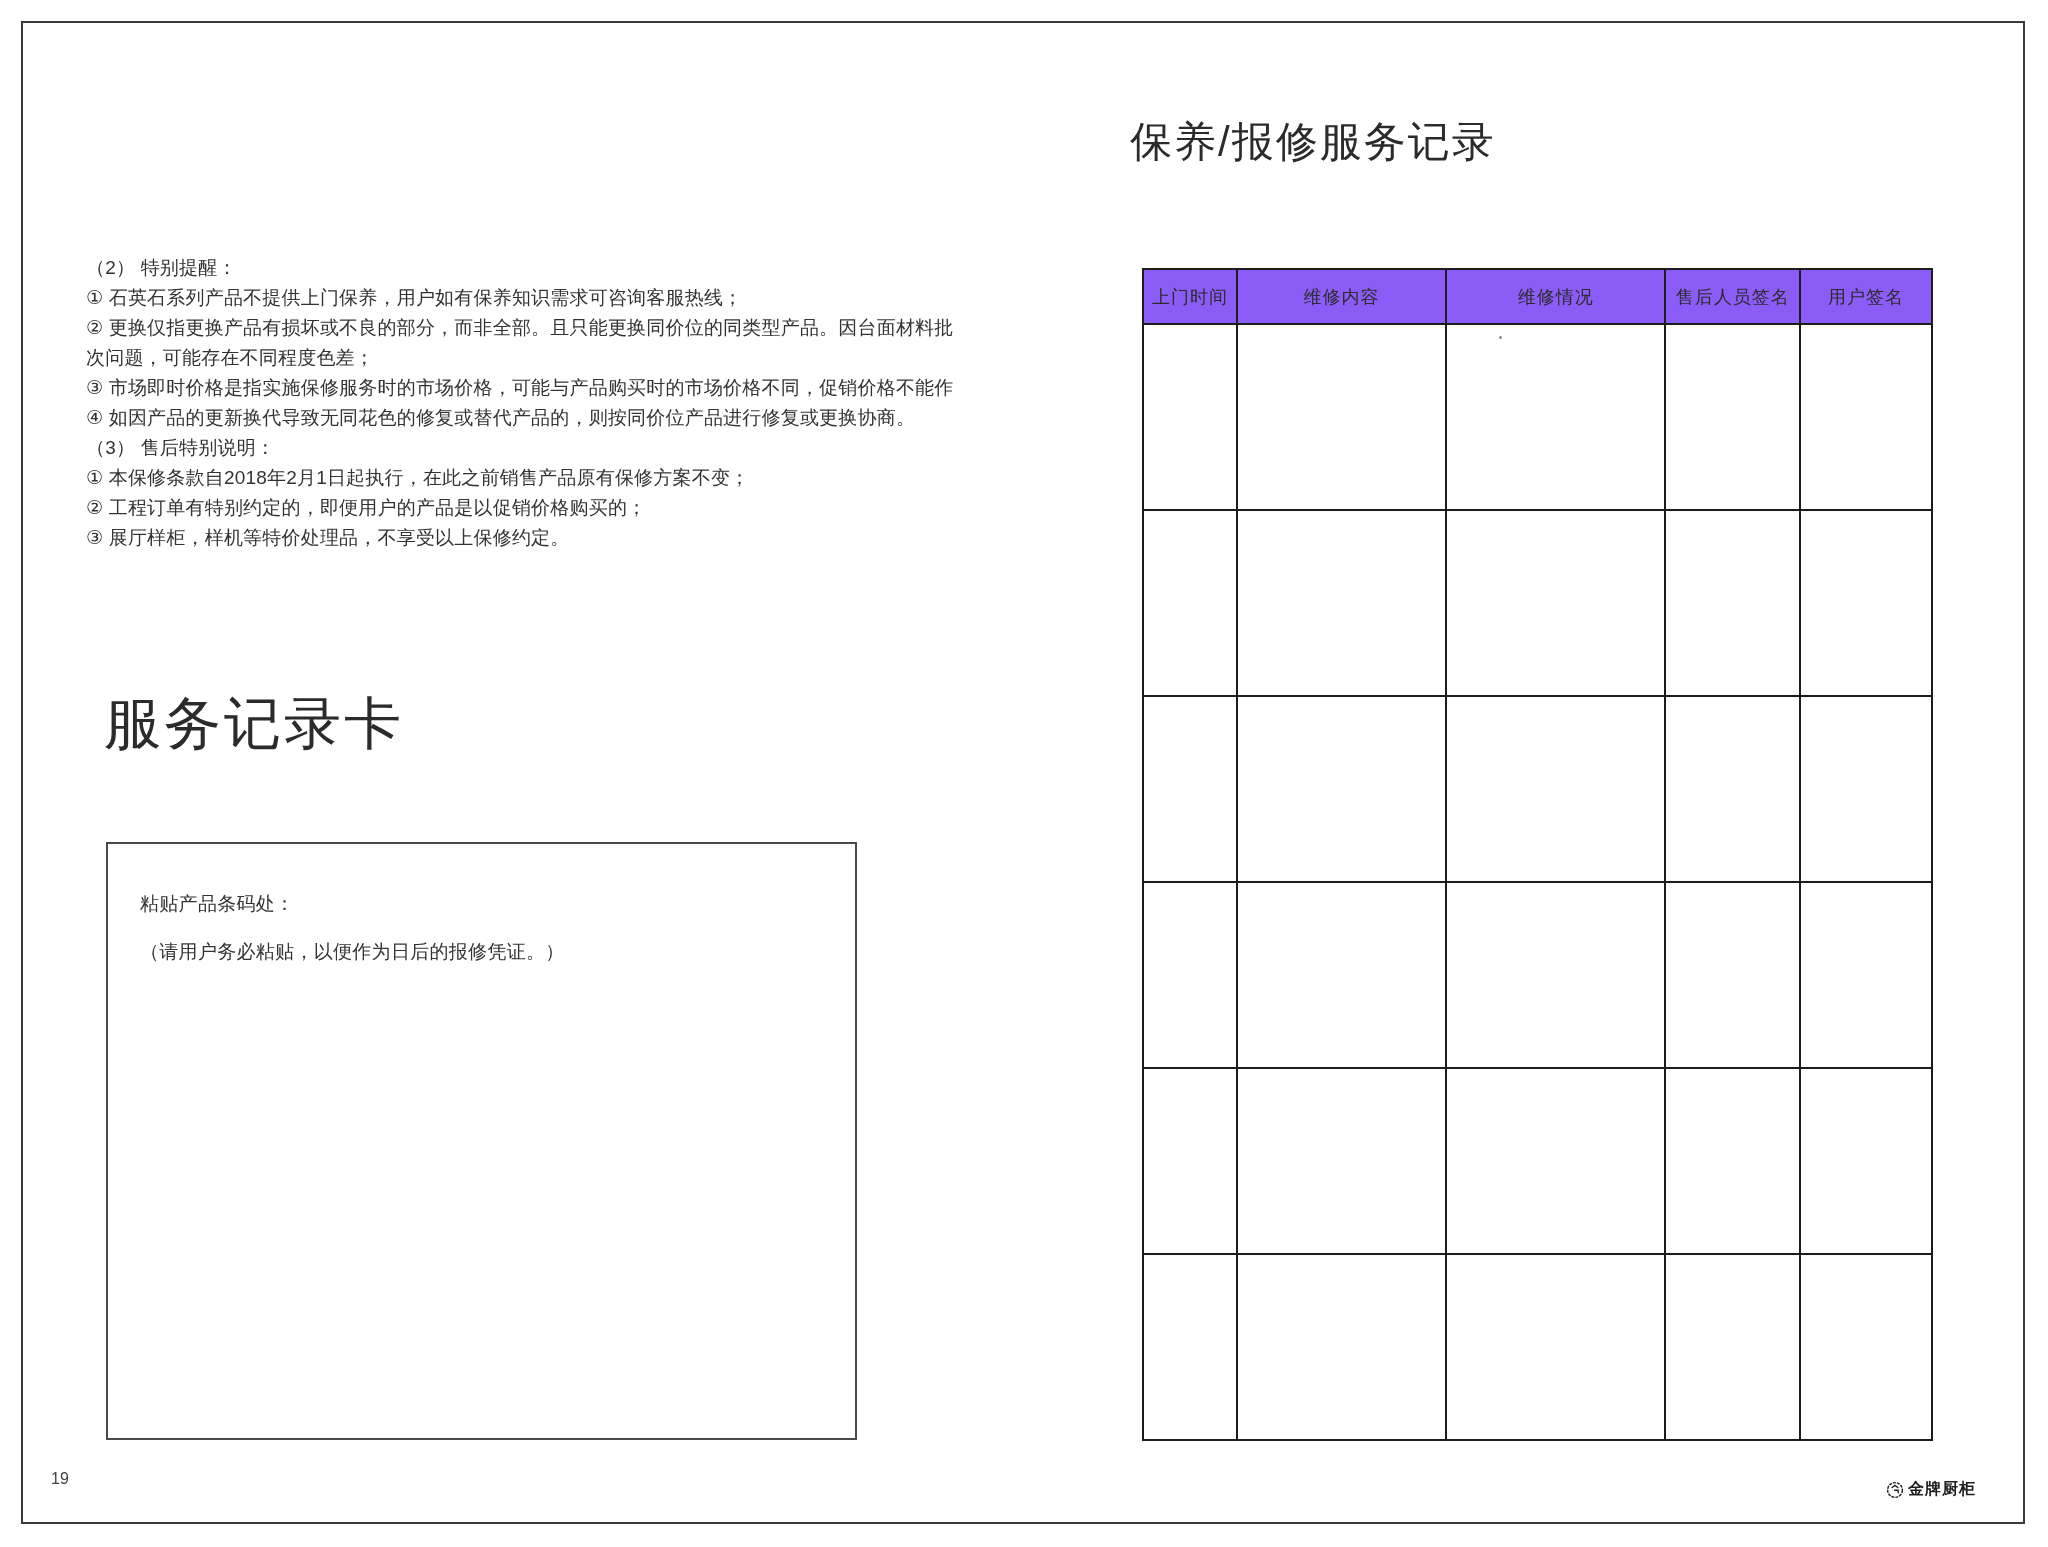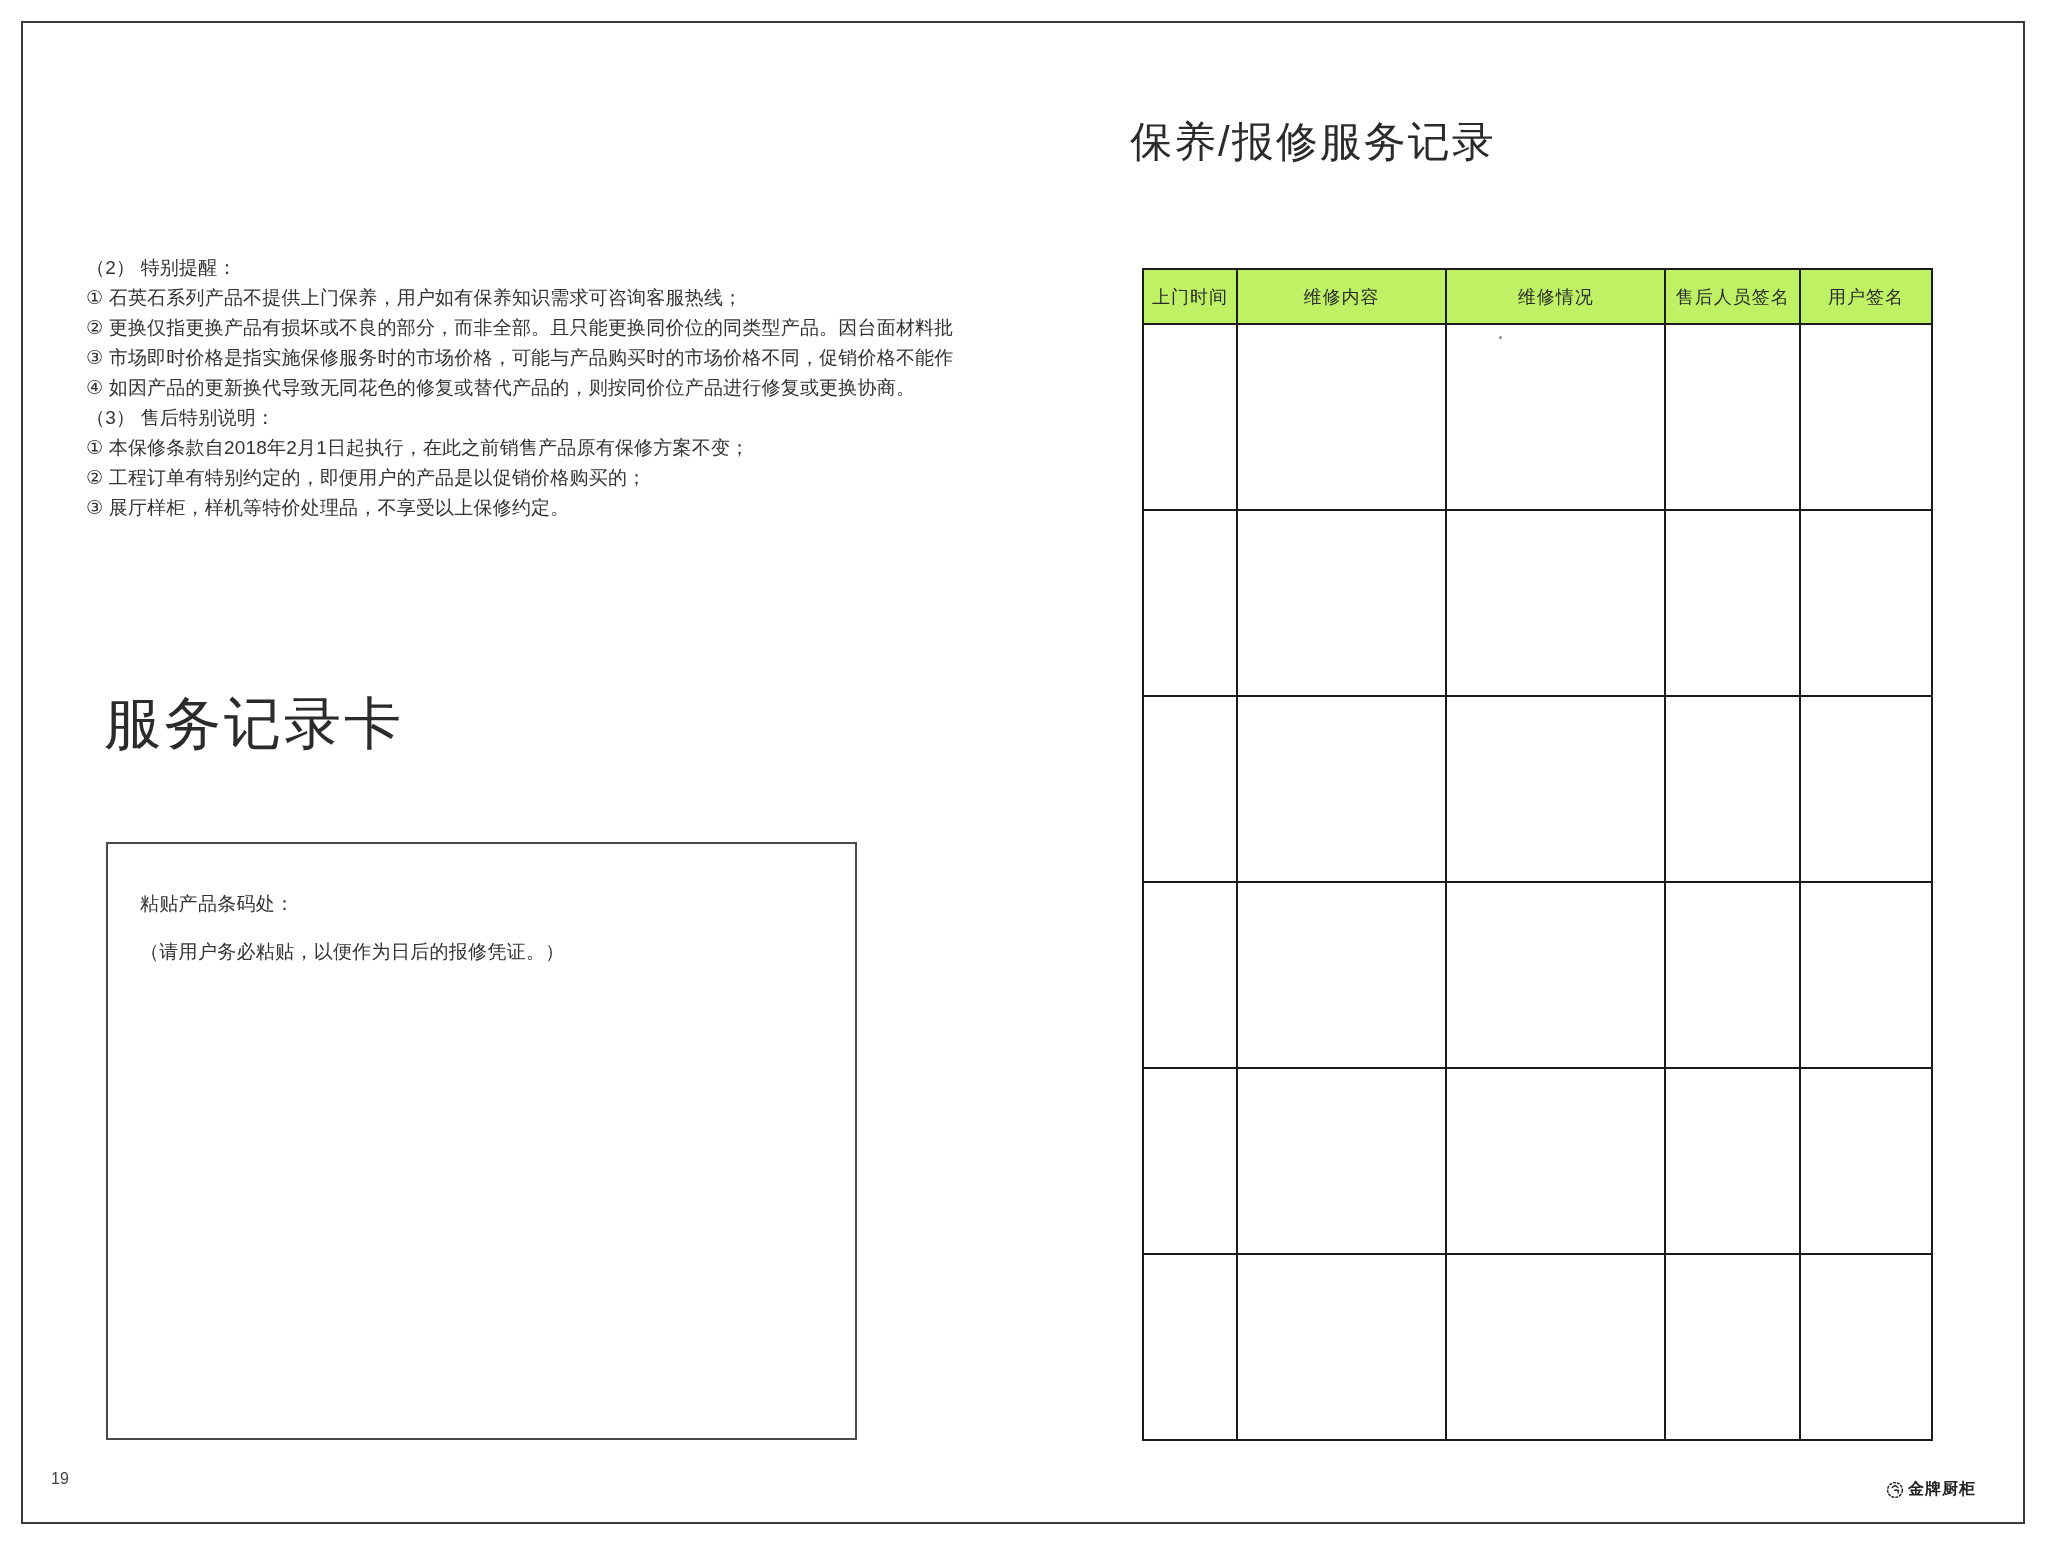--- a/index.html
+++ b/index.html
@@ -36,39 +36,40 @@
     position:absolute;left:1142px;top:268px;width:791px;height:1173px;
     border-collapse:collapse;table-layout:fixed;background:#ffffff;
   }
   table.service-table th, table.service-table td{
     border:2px solid #1c1c1c;padding:0;box-sizing:border-box;
   }
   table.service-table thead tr{height:55px;}
   table.service-table tbody tr{height:186px;}
   table.service-table th{
     font-size:18px;font-weight:normal;color:#2b2b2b;text-align:center;vertical-align:middle;
-    letter-spacing:1px;background:#bef264;
+    letter-spacing:1px;background:#8b5cf6;
   }
   col.c1{width:11.9%;} col.c2{width:26.5%;} col.c3{width:27.8%;} col.c4{width:17.1%;} col.c5{width:16.7%;}
   .speck{position:absolute;left:1499px;top:336px;width:3px;height:3px;background:#8a8a8a;border-radius:50%;}
   
   .brand{position:absolute;left:1886px;top:1479px;display:flex;align-items:center;gap:4px;}
   .brand-icon{width:18px;height:18px;display:block;}
   .brand-text{font-size:16px;font-weight:600;color:#1f1f1f;letter-spacing:1px;white-space:nowrap;}
 </style>
 </head>
 <body>
 
 <div class="screen">
   <div class="page-border"></div>
 
   <div class="notes">
     <div class="note-line">（2） 特别提醒：</div>
     <div class="note-line">① 石英石系列产品不提供上门保养，用户如有保养知识需求可咨询客服热线；</div>
     <div class="note-line">② 更换仅指更换产品有损坏或不良的部分，而非全部。且只能更换同价位的同类型产品。因台面材料批</div>
+    <div class="note-line">次问题，可能存在不同程度色差；</div>
     <div class="note-line">③ 市场即时价格是指实施保修服务时的市场价格，可能与产品购买时的市场价格不同，促销价格不能作</div>
     <div class="note-line">④ 如因产品的更新换代导致无同花色的修复或替代产品的，则按同价位产品进行修复或更换协商。</div>
     <div class="note-line">（3） 售后特别说明：</div>
     <div class="note-line">① 本保修条款自2018年2月1日起执行，在此之前销售产品原有保修方案不变；</div>
     <div class="note-line">② 工程订单有特别约定的，即便用户的产品是以促销价格购买的；</div>
     <div class="note-line">③ 展厅样柜，样机等特价处理品，不享受以上保修约定。</div>
   </div>
 
   <div class="left-title">服务记录卡</div>
 

